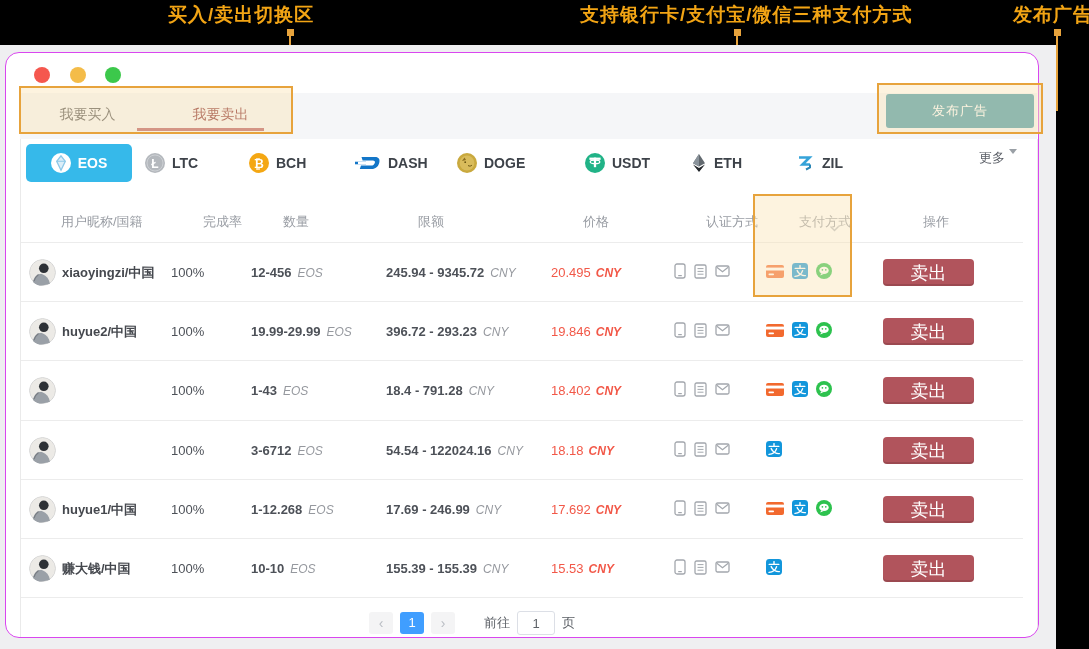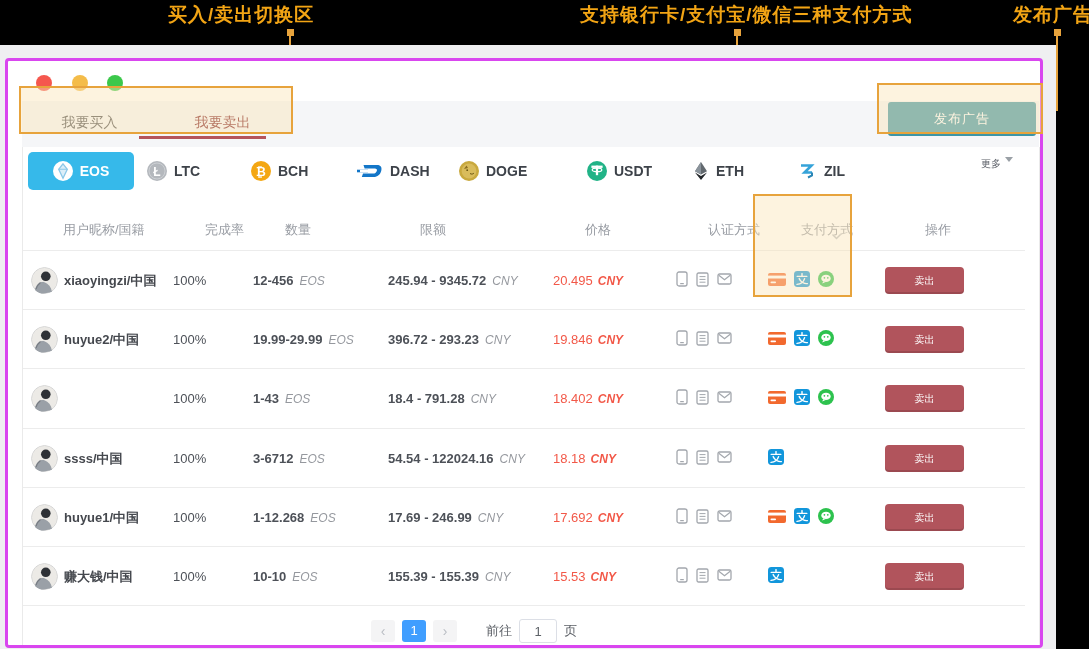--- a/index.html
+++ b/index.html
@@ -6,56 +6,56 @@
   #page{position:relative;width:1089px;height:649px;overflow:hidden;background:#000;
         font-family:"Liberation Sans","DejaVu Sans",sans-serif;}
   
   .ann-text{position:absolute;top:2px;font-size:19px;font-weight:bold;color:#F2A414;white-space:nowrap;letter-spacing:1px;}
   .ann-line{position:absolute;background:#E7A33C;}
   .ann-marker{position:absolute;width:7px;height:7px;background:#E7A33C;}
   .ann-dot{position:absolute;width:9px;height:9px;border-radius:50%;background:#E7A33C;}
   .ann-box{position:absolute;border:2px solid #E7A33C;background:rgba(250,228,185,.45);z-index:40;pointer-events:none;}
   
   #mockup{position:absolute;left:0;top:45px;width:1056px;height:604px;background:#EFEFF1;}
-  #card{position:absolute;left:5px;top:13px;width:1032px;height:584px;background:#fff;
-        border:3px solid #d946ef;border-radius:4px;overflow:hidden;}
+  #card{position:absolute;left:5px;top:7px;width:1032px;height:584px;background:#fff;
+        border:1px solid #d946ef;border-radius:14px;overflow:hidden;}
   .dot{position:absolute;top:14px;width:16px;height:16px;border-radius:50%;}
   .dot.r{left:28px;background:#F5574E;}
   .dot.y{left:64px;background:#F4BC49;}
   .dot.g{left:99px;background:#3CC84B;}
   #tabrow{position:absolute;left:14px;top:40px;width:1017px;height:46px;background:#F5F6F8;}
   .tab{position:absolute;top:0;width:133px;height:43px;line-height:43px;text-align:center;font-size:14px;cursor:pointer;}
   .tab.buy{left:1px;color:#4B4B4B;}
   .tab.sell{left:134px;color:#7f1d1d;}
   #sell-underline{position:absolute;left:131px;top:75px;width:127px;height:3px;background:#B5545C;}
   #publish-btn{position:absolute;left:880px;top:41px;width:148px;height:34px;background:#3D95A6;border:none;
         border-radius:3px;color:#fff;font-size:13px;letter-spacing:1px;cursor:pointer;}
   
   .coin{position:absolute;top:91px;height:38px;display:flex;align-items:center;gap:7px;cursor:pointer;
         font-size:14px;font-weight:bold;color:#3D4249;}
   .coin .ico{display:flex;align-items:center;}
   .coin.selected{width:106px;background:#36B9EA;border-radius:5px;justify-content:center;color:#fff;}
-  #more{position:absolute;left:973px;top:96px;font-size:10px;color:#5A5E66;cursor:pointer;display:flex;align-items:flex-start;gap:4px;}
+  #more{position:absolute;left:973px;top:96px;font-size:13px;color:#5A5E66;cursor:pointer;display:flex;align-items:flex-start;gap:4px;}
   #more .tri{width:0;height:0;border-left:4px solid transparent;border-right:4px solid transparent;border-top:5px solid #9AA0A6;}
   
   .vline{position:absolute;top:86px;bottom:0;width:1px;background:#EAEAEA;}
   .th{position:absolute;top:160px;font-size:13px;color:#989CA3;margin-left:32px;}
   #pay-chevron{position:absolute;left:823px;top:165px;cursor:pointer;}
   .trow{position:absolute;left:15px;width:1002px;height:59px;border-top:1px solid #ECECEC;}
   .cell{position:absolute;top:0;height:59px;display:flex;align-items:center;font-size:13px;color:#4D5158;}
   .c-avatar{left:8px;}  .c-name{left:41px;font-weight:bold;color:#45484E;}
   .c-rate{left:150px;}  .c-amount{left:230px;font-weight:bold;}
   .c-limit{left:365px;font-weight:bold;}
   .c-price{left:530px;color:#F25848;}
   .c-verify{left:653px;gap:8px;} .c-pay{left:745px;gap:8px;}
   .c-op{left:862px;}
   .unit{font-style:italic;font-weight:normal;font-size:12px;color:#95989E;margin-left:6px;}
   .punit{font-style:italic;font-weight:bold;font-size:12px;color:#F25848;margin-left:5px;}
   .avatar{width:27px;height:27px;border-radius:50%;overflow:hidden;display:block;}
-  .sell-btn{width:79px;height:27px;background:#B1545C;border:none;border-radius:4px;color:#fff;font-size:10px;
+  .sell-btn{width:91px;height:27px;background:#B1545C;border:none;border-radius:4px;color:#fff;font-size:18px;
         cursor:pointer;box-shadow:inset 0 -2px rgba(0,0,0,.12);}
   #last-sep{position:absolute;left:15px;top:544px;width:1002px;height:1px;background:#ECECEC;}
   
   #pager{position:absolute;left:363px;top:558px;height:24px;display:flex;align-items:center;gap:7px;font-size:13px;color:#5E6268;}
   .pg-btn{width:24px;height:22px;border:none;border-radius:3px;background:#F4F4F5;color:#B9BDC3;font-size:14px;cursor:pointer;line-height:20px;}
   .pg-btn.active{background:#409EFF;color:#fff;font-size:13px;}
   #pager .goto{margin-left:22px;}
   #page-input{width:32px;height:20px;border:1px solid #DCDFE6;border-radius:3px;text-align:center;font-size:13px;color:#5E6268;}
 </style>
 </head>
@@ -404,21 +404,20 @@
   </div>
           <div class="trow" style="top: 367px;">
     <div class="cell c-avatar">
       <span class="avatar"><svg width="27" height="27" viewBox="0 0 27 27">
         <circle cx="13.5" cy="13.5" r="13" fill="#ECEAE6" stroke="#D6D6D6"></circle>
         <path d="M3.5 24 C5.5 16 10 14.2 13.4 15.3 C17.6 16.7 20 20 21 25 L10 27 Z" fill="#9AA0A7"></path>
         <path d="M9.5 15.5 C7.5 17 6 19 5 22" stroke="#767B82" stroke-width="1.2" fill="none"></path>
         <circle cx="14.8" cy="9.3" r="4.8" fill="#2E3136"></circle>
       </svg></span>
     </div>
-    <div class="cell c-name">ssss/中国</div>
     <div class="cell c-rate">100%</div>
     <div class="cell c-amount">
       <span>3-6712</span>
       <span class="unit">EOS</span>
     </div>
     <div class="cell c-limit">
       <span>54.54 - 122024.16</span>
       <span class="unit">CNY</span>
     </div>
     <div class="cell c-price">

